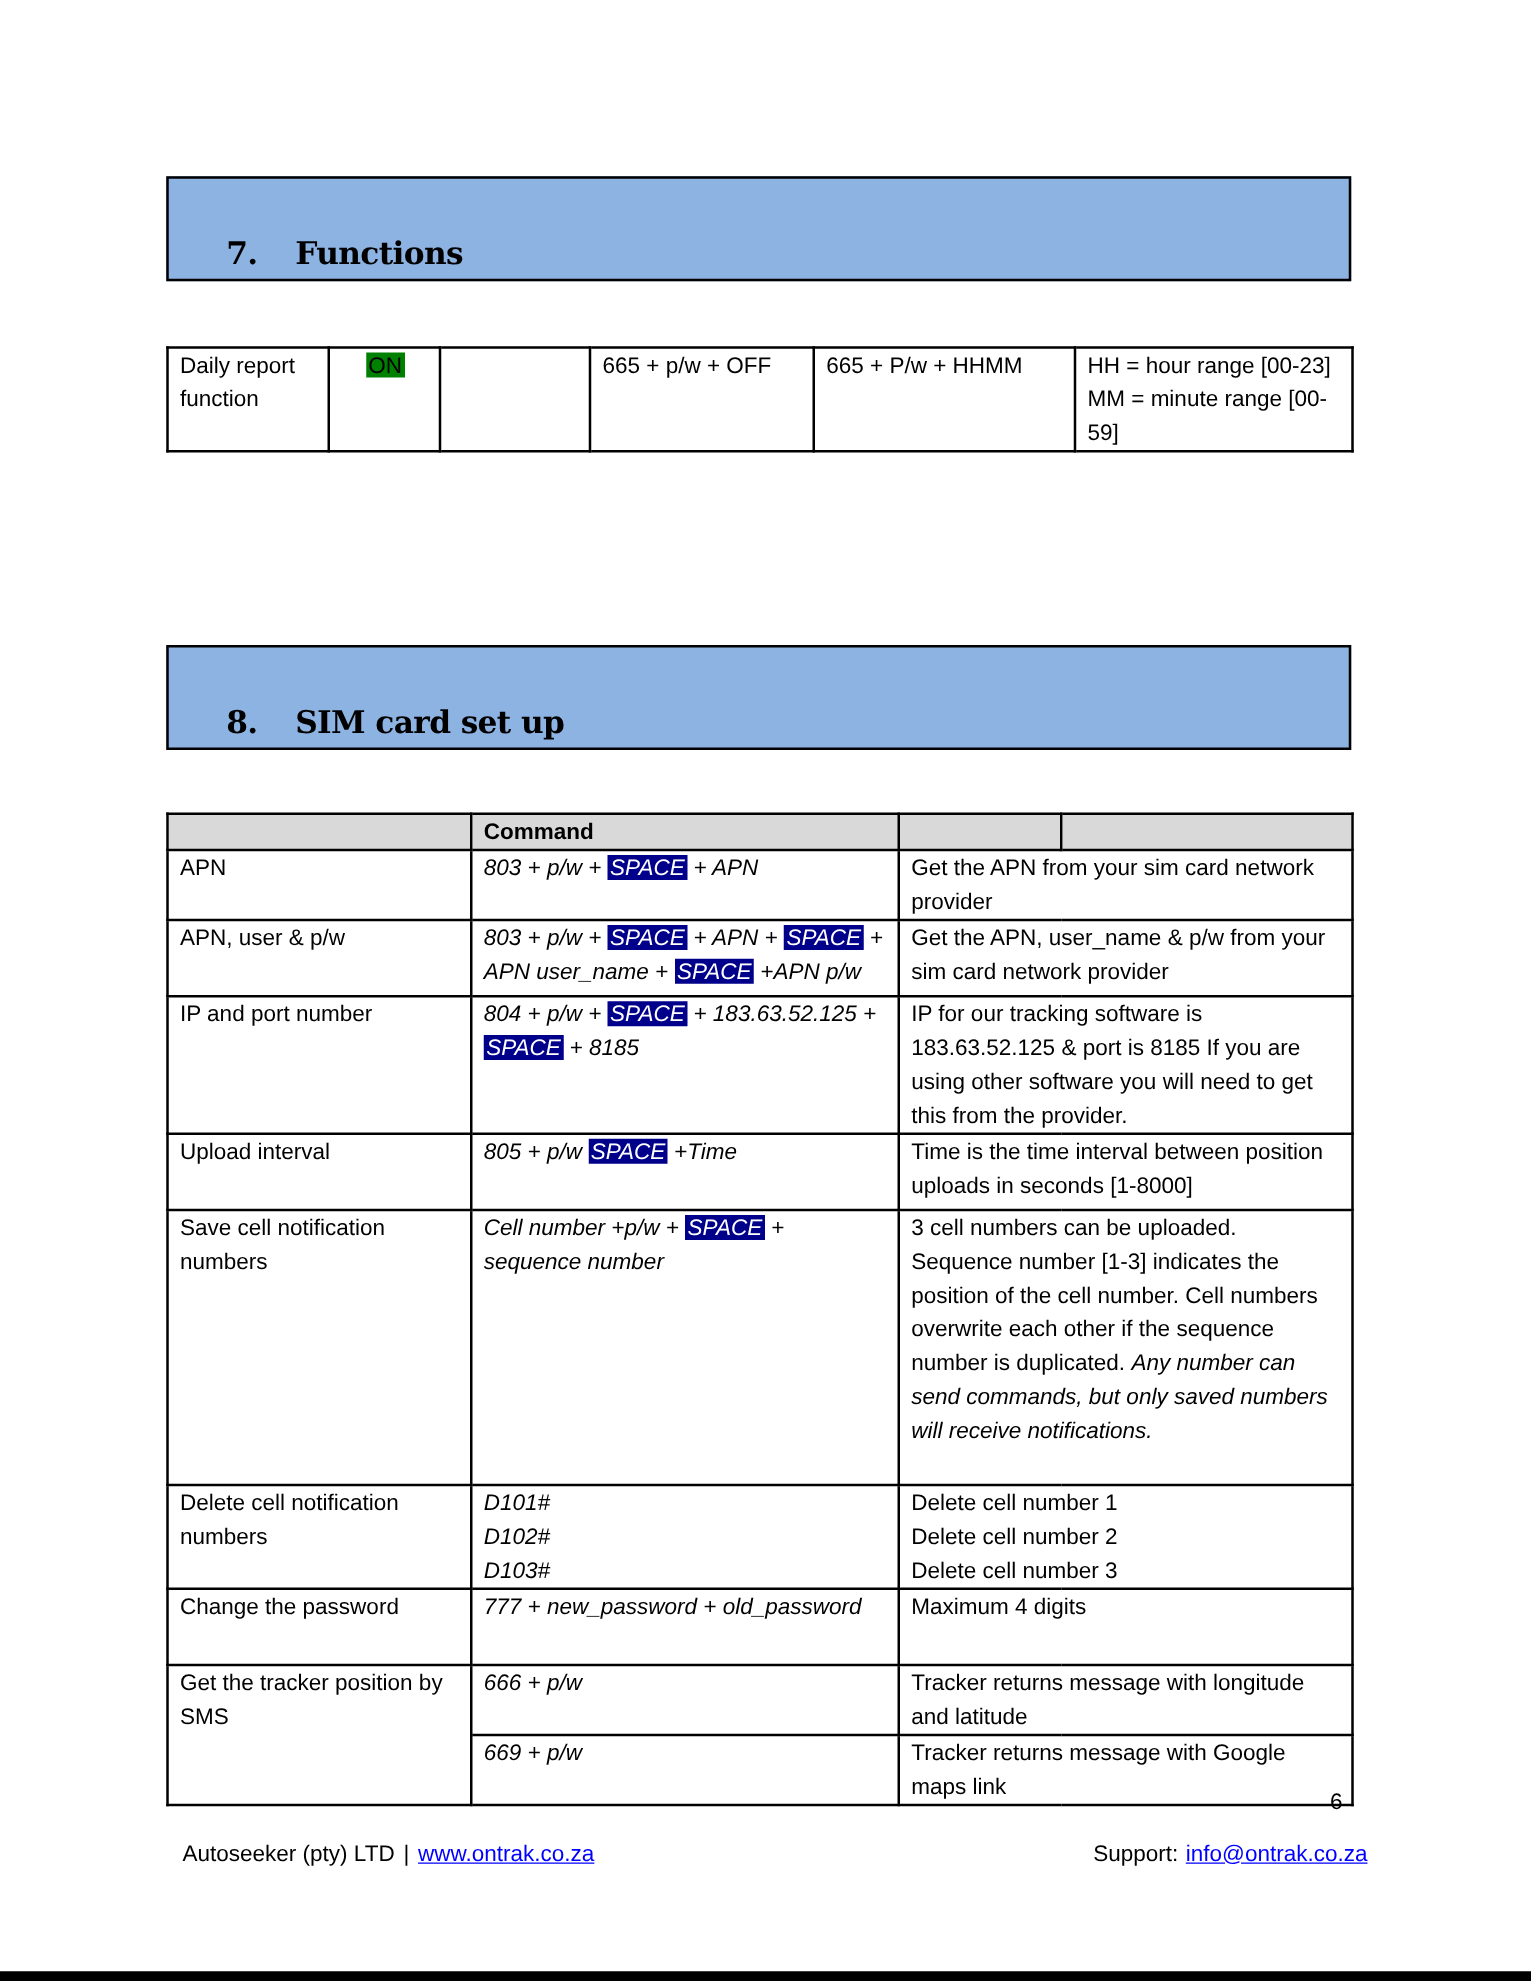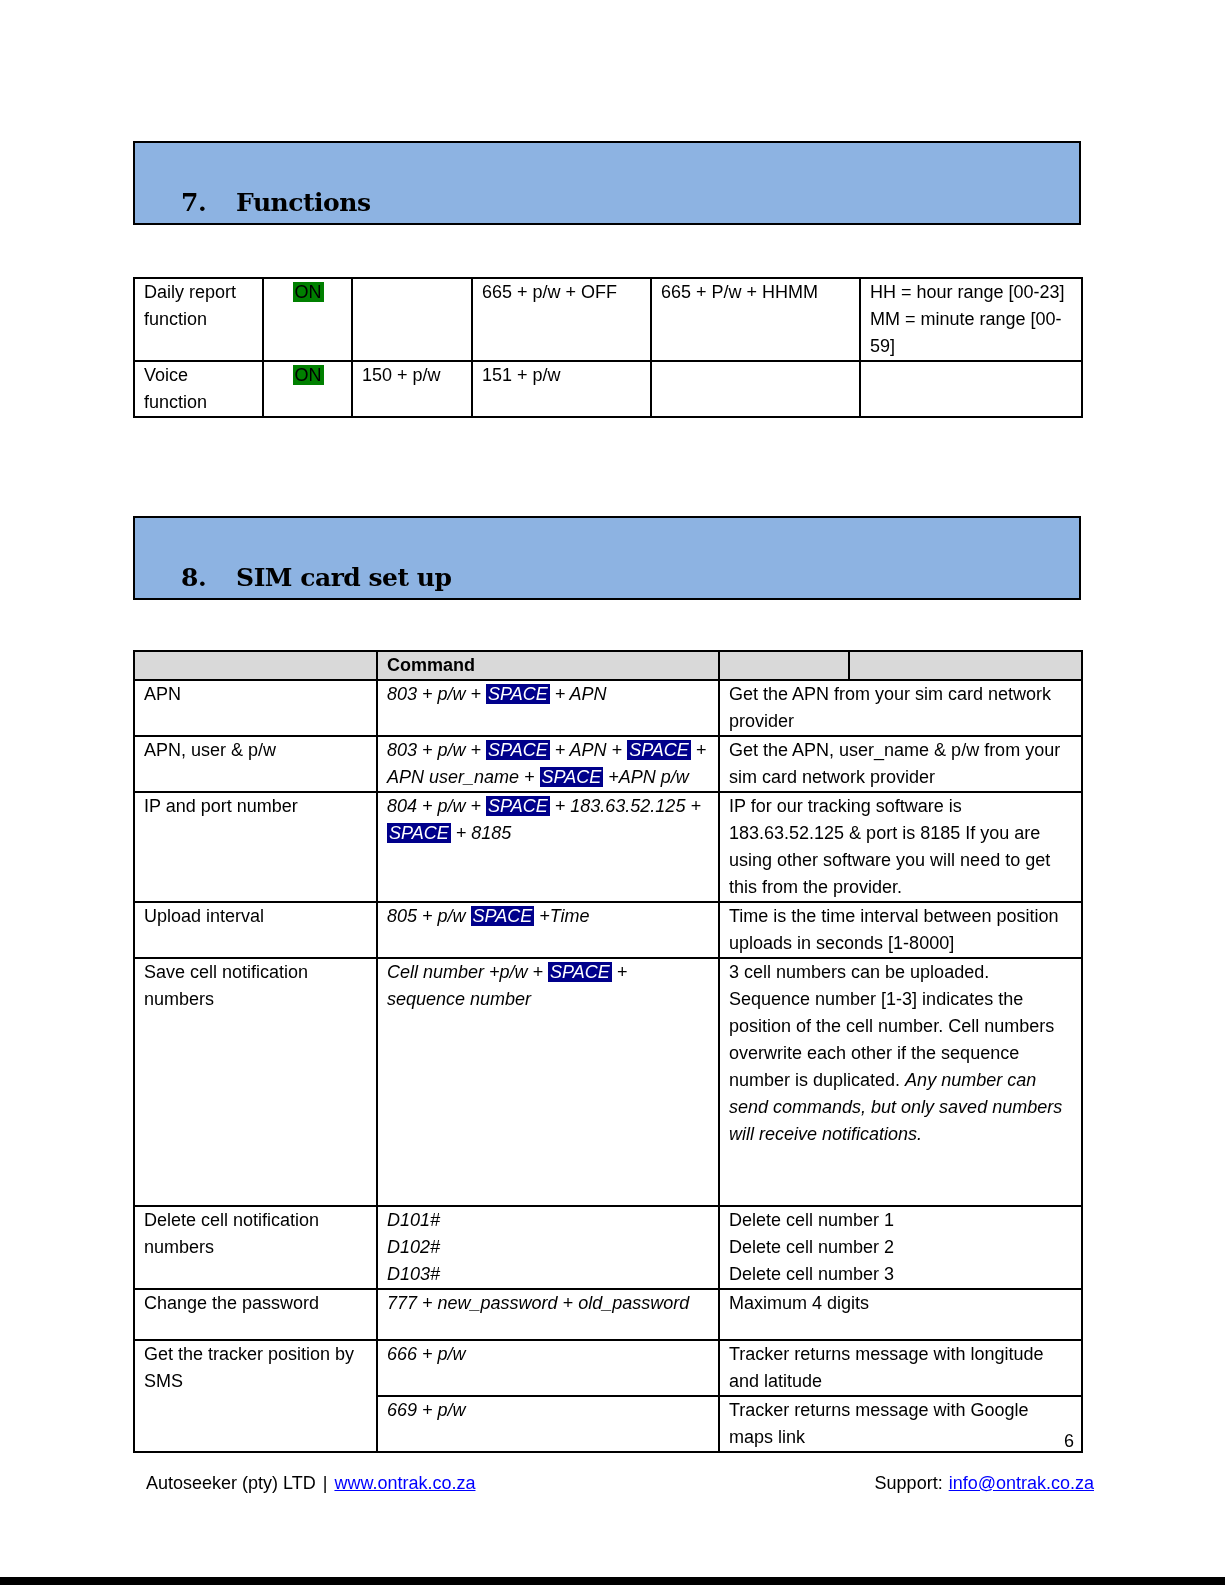--- a/index.html
+++ b/index.html
@@ -25,22 +25,22 @@
   }
   #functions-table { top:277px; }
   #sim-table { top:650px; }
   td, th {
     border:2px solid #000; vertical-align:top;
     padding:0 8px 0 9px; white-space:pre-line; overflow:hidden;
     font-weight:normal;
   }
   th { background:#D9D9D9; font-weight:bold; text-align:left; }
   .r28{height:28px} .r52{height:52px} .r53{height:53px} .r54{height:54px}
-  .r55{height:51px} .r80{height:80px} .r82{height:82px} .r103{height:103px}
-  .r216{height:248px}
+  .r55{height:61px} .r80{height:80px} .r82{height:82px} .r103{height:103px}
+  .r216{height:220px}
   .cmd { font-style:italic; }
   .center-cell { text-align:center;margin-left:14px; }
   .hl-green { background:#008000; padding:0 2px; }
   .hl-navy { background:#00008B; color:#ffffff; padding:0 2px; }
   .it { font-style:italic; }
 
   .page-number {
     position:absolute; top:1428px; left:133px; width:941px;
     text-align:right; font-size:18px; line-height:27px;
   }
@@ -74,28 +74,20 @@
         <col style="width:222px">
     </colgroup>
     <tbody>
     <tr class="r82">
       <td>Daily report function</td>
       <td class="center-cell"><span class="hl-green">ON</span></td>
       <td></td>
       <td>665 + p/w + OFF</td>
       <td>665 + P/w + HHMM</td>
       <td>HH = hour range [00-23] MM = minute range [00-59]</td>
-    </tr>
-    <tr class="r53">
-      <td>Voice function</td>
-      <td class="center-cell"><span class="hl-green">ON</span></td>
-      <td>150 + p/w</td>
-      <td>151 + p/w</td>
-      <td></td>
-      <td></td>
     </tr>
   </tbody>
     </table>
 
   <div class="banner" id="banner-sim">
     <span class="sec-num">8.</span>
     <span class="sec-title">SIM card set up</span>
   </div>
 
   <table class="doc" id="sim-table">

